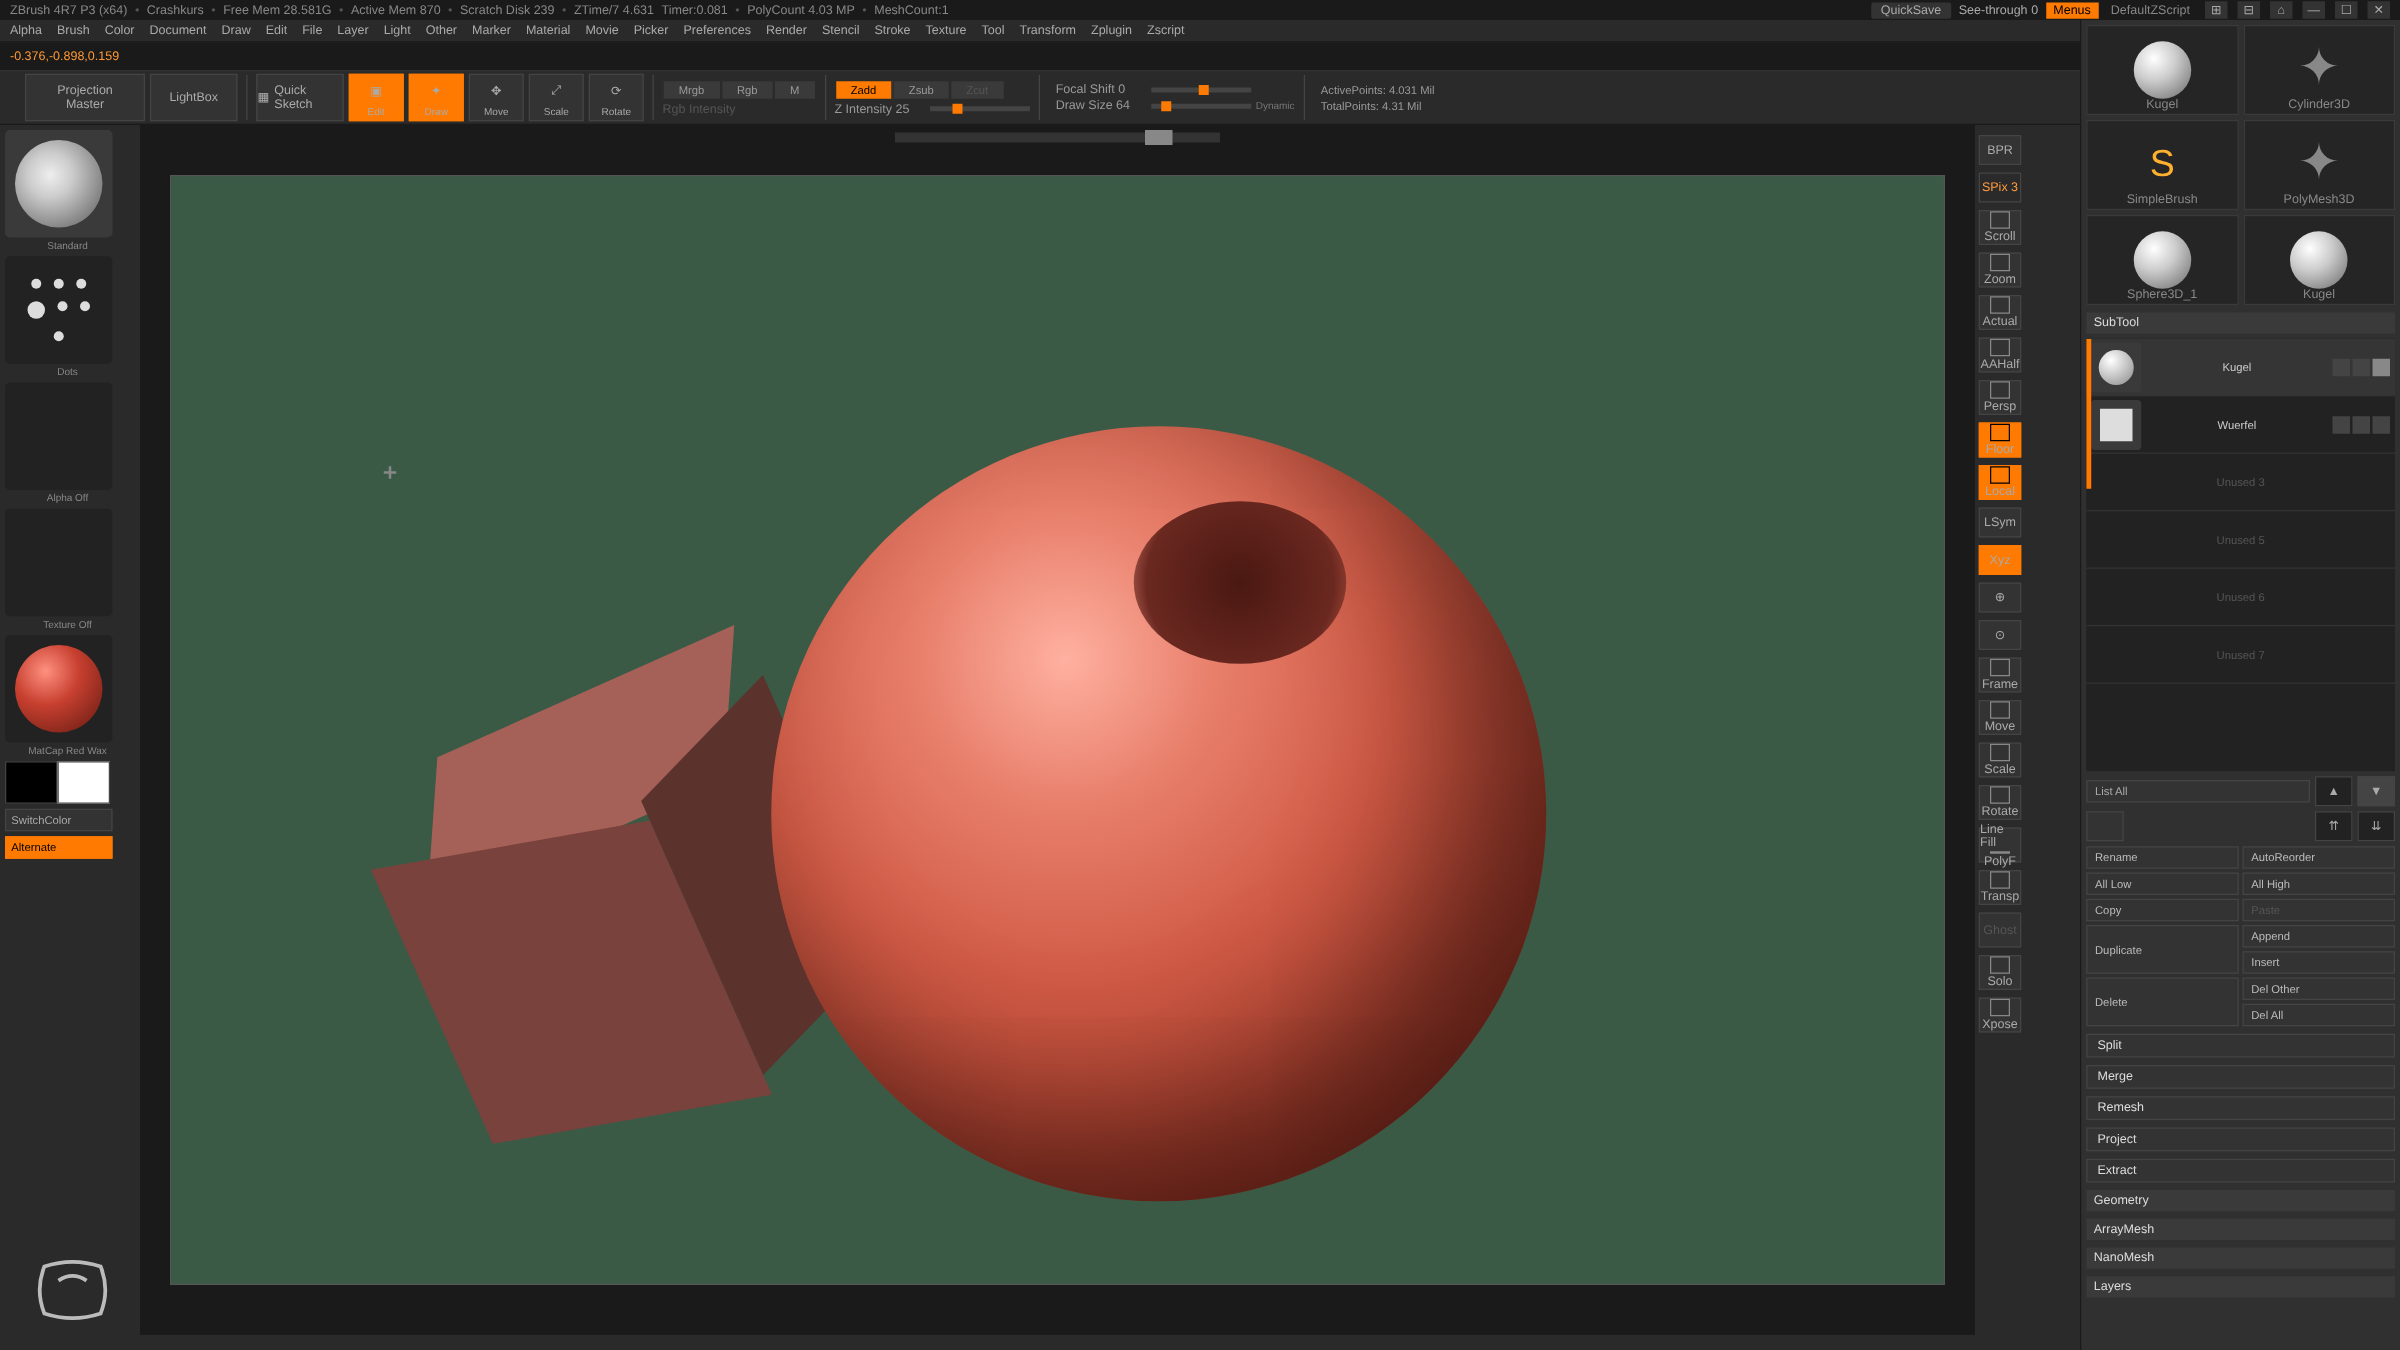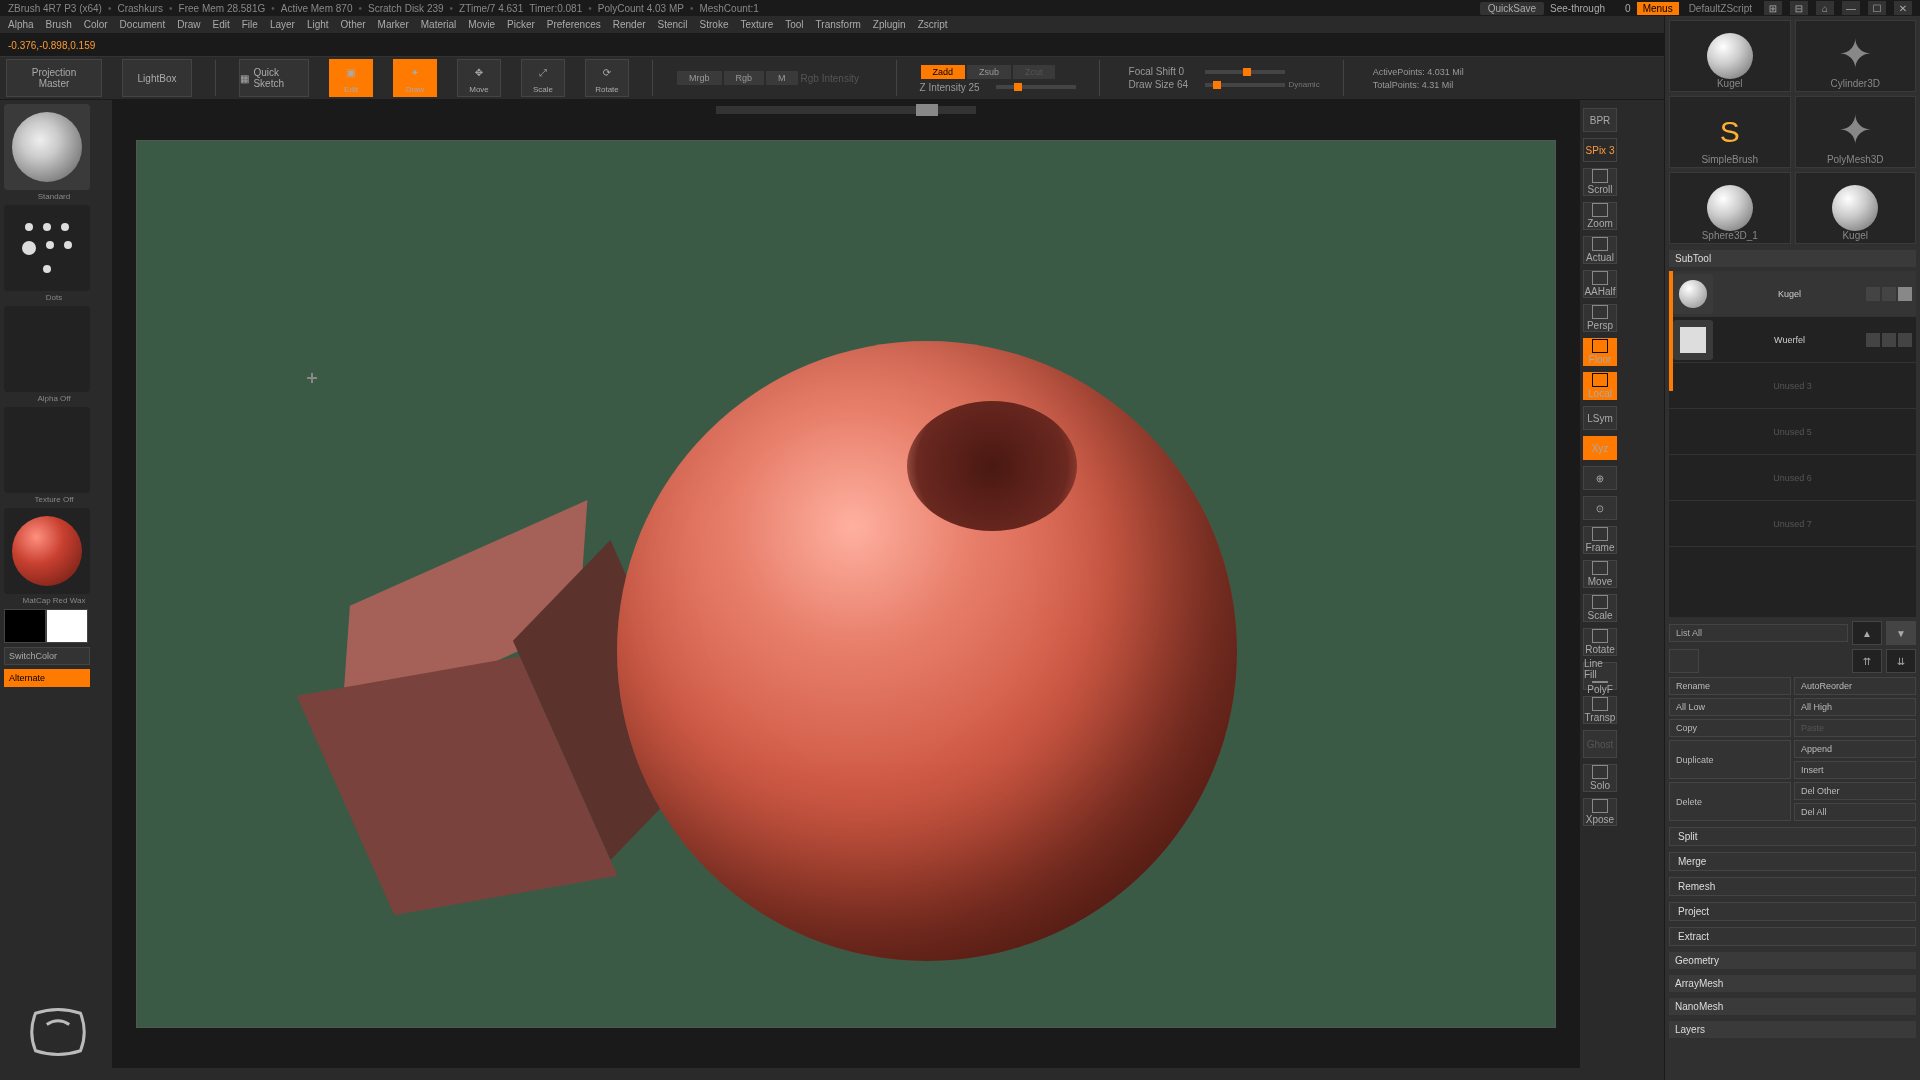--- a/index.html
+++ b/index.html
@@ -4,35 +4,35 @@
 <style>
 *{margin:0;padding:0;box-sizing:border-box;font-family:Arial,sans-serif;font-size:10px;color:#aaa;-webkit-user-select:none;user-select:none}
 body{background:#2a2a2a;width:1920px;height:1080px;overflow:hidden;position:relative}
 
 
 .status-strip{height:16px;background:#1a1a1a;display:flex;align-items:center;padding:0 8px;gap:6px;font-size:9px}
 .status-strip .mem{color:#888}
 .status-strip .sep{color:#555}
 .status-strip .spacer{flex:1}
 .status-strip .quicksave{background:#333;padding:1px 8px;border-radius:2px;cursor:pointer}
-.status-strip .seethrough{display:flex;align-items:center;gap:20px}
+.status-strip .seethrough{display:flex;align-items:center;gap:3px}
 .status-strip .menus-btn{background:#ff7a00;color:#000;padding:1px 6px}
 .status-strip .zs{color:#888;padding:0 4px}
 .status-strip .winbtn{width:18px;height:14px;background:#333;margin-left:2px;display:flex;align-items:center;justify-content:center}
 
 
 .menu-bar{height:18px;background:#2a2a2a;display:flex;align-items:center;padding:0 8px;gap:12px;font-size:9px;border-bottom:1px solid #1a1a1a}
 .menu-bar span{cursor:pointer}
 
 
 .hint-line{height:22px;background:#1a1a1a;display:flex;align-items:center;padding:0 8px;font-size:10px}
 .hint-line .coord{color:#ff9933}
 
 
-.toolbar{height:44px;background:#2a2a2a;display:flex;align-items:center;padding:2px 6px;gap:20px;border-top:1px solid #333;border-bottom:1px solid #1a1a1a}
+.toolbar{height:44px;background:#2a2a2a;display:flex;align-items:center;padding:2px 20px;gap:4px;border-top:1px solid #333;border-bottom:1px solid #1a1a1a}
 .proj-master{width:96px;height:38px;background:#333;display:flex;flex-direction:column;align-items:center;justify-content:center;font-size:9px;line-height:11px;border:1px solid #444}
 .lightbox{width:70px;height:38px;background:#333;display:flex;align-items:center;justify-content:center;border:1px solid #444}
 .tool-btn{width:44px;height:38px;background:#333;display:flex;flex-direction:column;align-items:center;justify-content:center;border:1px solid #444;font-size:8px;gap:2px;position:relative}
 .tool-btn.active{background:#ff7a00;color:#000;border-color:#ff7a00}
 .tool-btn .ic{width:20px;height:20px;display:flex;align-items:center;justify-content:center}
 .tool-btn .lbl{font-size:8px}
 .quick-sketch{width:70px;height:38px;display:flex;align-items:center;justify-content:center;gap:4px;background:#333;border:1px solid #444}
 .divider{width:1px;height:36px;background:#444;margin:0 3px}
 
 .mode-btns{display:flex;gap:0}
@@ -228,21 +228,21 @@
   <div class="tool-btn">
       <span class="ic">⤢</span>
       <span class="lbl">Scale</span>
     </div>
   <div class="tool-btn">
       <span class="ic">⟳</span>
       <span class="lbl">Rotate</span>
     </div>
   <div class="divider"></div>
 
-  <div style="display:flex;flex-direction:row;gap:2px">
+  <div style="display:flex;flex-direction:column;gap:2px">
     <div class="mode-btns">
       <div class="mode-btn">Mrgb</div>
       <div class="mode-btn">Rgb</div>
       <div class="mode-btn">M</div>
     </div>
     <div class="slider-row">
         <span class="slider-label dim">Rgb Intensity</span>
       </div>
   </div>
 

